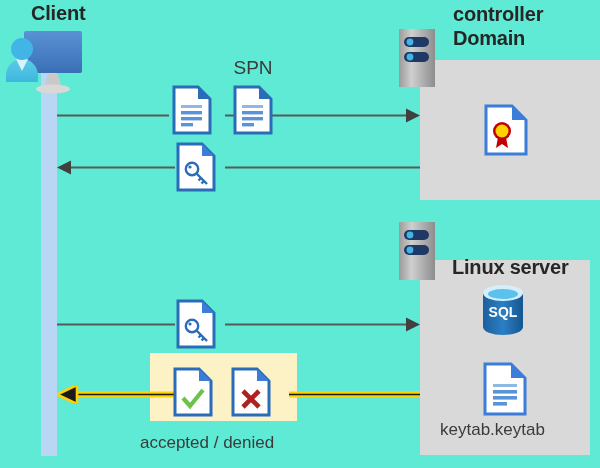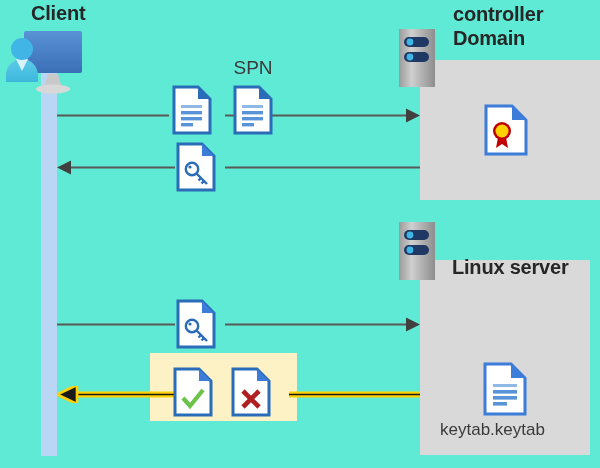--- a/index.html
+++ b/index.html
@@ -142,20 +142,35 @@
         </linearGradient>
       </defs>
       <rect x="0" y="0" width="36" height="58" fill="url(#srvGrad2)"></rect>
       <rect x="5" y="8" width="25" height="10" rx="5" fill="#1f3864"></rect>
       <circle cx="11" cy="13" r="3.4" fill="#41b6e6"></circle>
       <rect x="5" y="23" width="25" height="10" rx="5" fill="#1f3864"></rect>
       <circle cx="11" cy="28" r="3.4" fill="#41b6e6"></circle>
     </svg>
   </div>
 
+  <div class="abs ico" style="left:479px; top:283px; width:48px; height:54px;">
+    <svg width="48" height="54" viewBox="0 0 48 54">
+      <defs>
+        <linearGradient id="dbGrad" x1="0" y1="0" x2="1" y2="0">
+          <stop offset="0%" stop-color="#1c5f9e"></stop>
+          <stop offset="50%" stop-color="#2b7fc4"></stop>
+          <stop offset="100%" stop-color="#14568f"></stop>
+        </linearGradient>
+      </defs>
+      <path d="M4 10 h40 v34 a20 8 0 0 1 -40 0 z" fill="url(#dbGrad)"></path>
+      <ellipse cx="24" cy="10" rx="20" ry="8" fill="#d6eefb"></ellipse>
+      <ellipse cx="24" cy="11" rx="15" ry="5" fill="#5bc2ee"></ellipse>
+      <text x="24" y="34" font-family="Liberation Sans, sans-serif" font-size="14" font-weight="bold" fill="#ffffff" text-anchor="middle">SQL</text>
+    </svg>
+  </div>
 
   <div class="abs ico" style="left:483px; top:362px; width:44px; height:54px;">
     <svg width="44" height="54" viewBox="0 0 44 54">
       <path d="M2 2 h26 l14 14 v36 h-40 z" fill="#ffffff" stroke="#3b7dd8" stroke-width="3"></path>
       <path d="M28 2 l14 14 h-14 z" fill="#3b7dd8"></path>
       <rect x="10" y="28" width="24" height="3.6" fill="#5a94d8"></rect>
       <rect x="10" y="34" width="24" height="3.6" fill="#5a94d8"></rect>
       <rect x="10" y="40" width="14" height="3.6" fill="#5a94d8"></rect>
       <rect x="10" y="22" width="24" height="3" fill="#8fb8e4"></rect>
     </svg>
@@ -262,14 +277,15 @@
     <svg width="40" height="50" viewBox="0 0 40 50">
       <path d="M2 2 h24 l12 12 v34 h-36 z" fill="#ffffff" stroke="#2b6cb8" stroke-width="3"></path>
       <path d="M26 2 l12 12 h-12 z" fill="#3b7dd8"></path>
       <g stroke="#b02020" stroke-width="4.6" stroke-linecap="butt">
         <line x1="12" y1="24" x2="28" y2="40"></line>
         <line x1="28" y1="24" x2="12" y2="40"></line>
       </g>
     </svg>
   </div>
 
+  <div class="abs caption" style="left:140px; top:433px;">accepted / denied</div>
 
 </div>
 
 </body></html>

